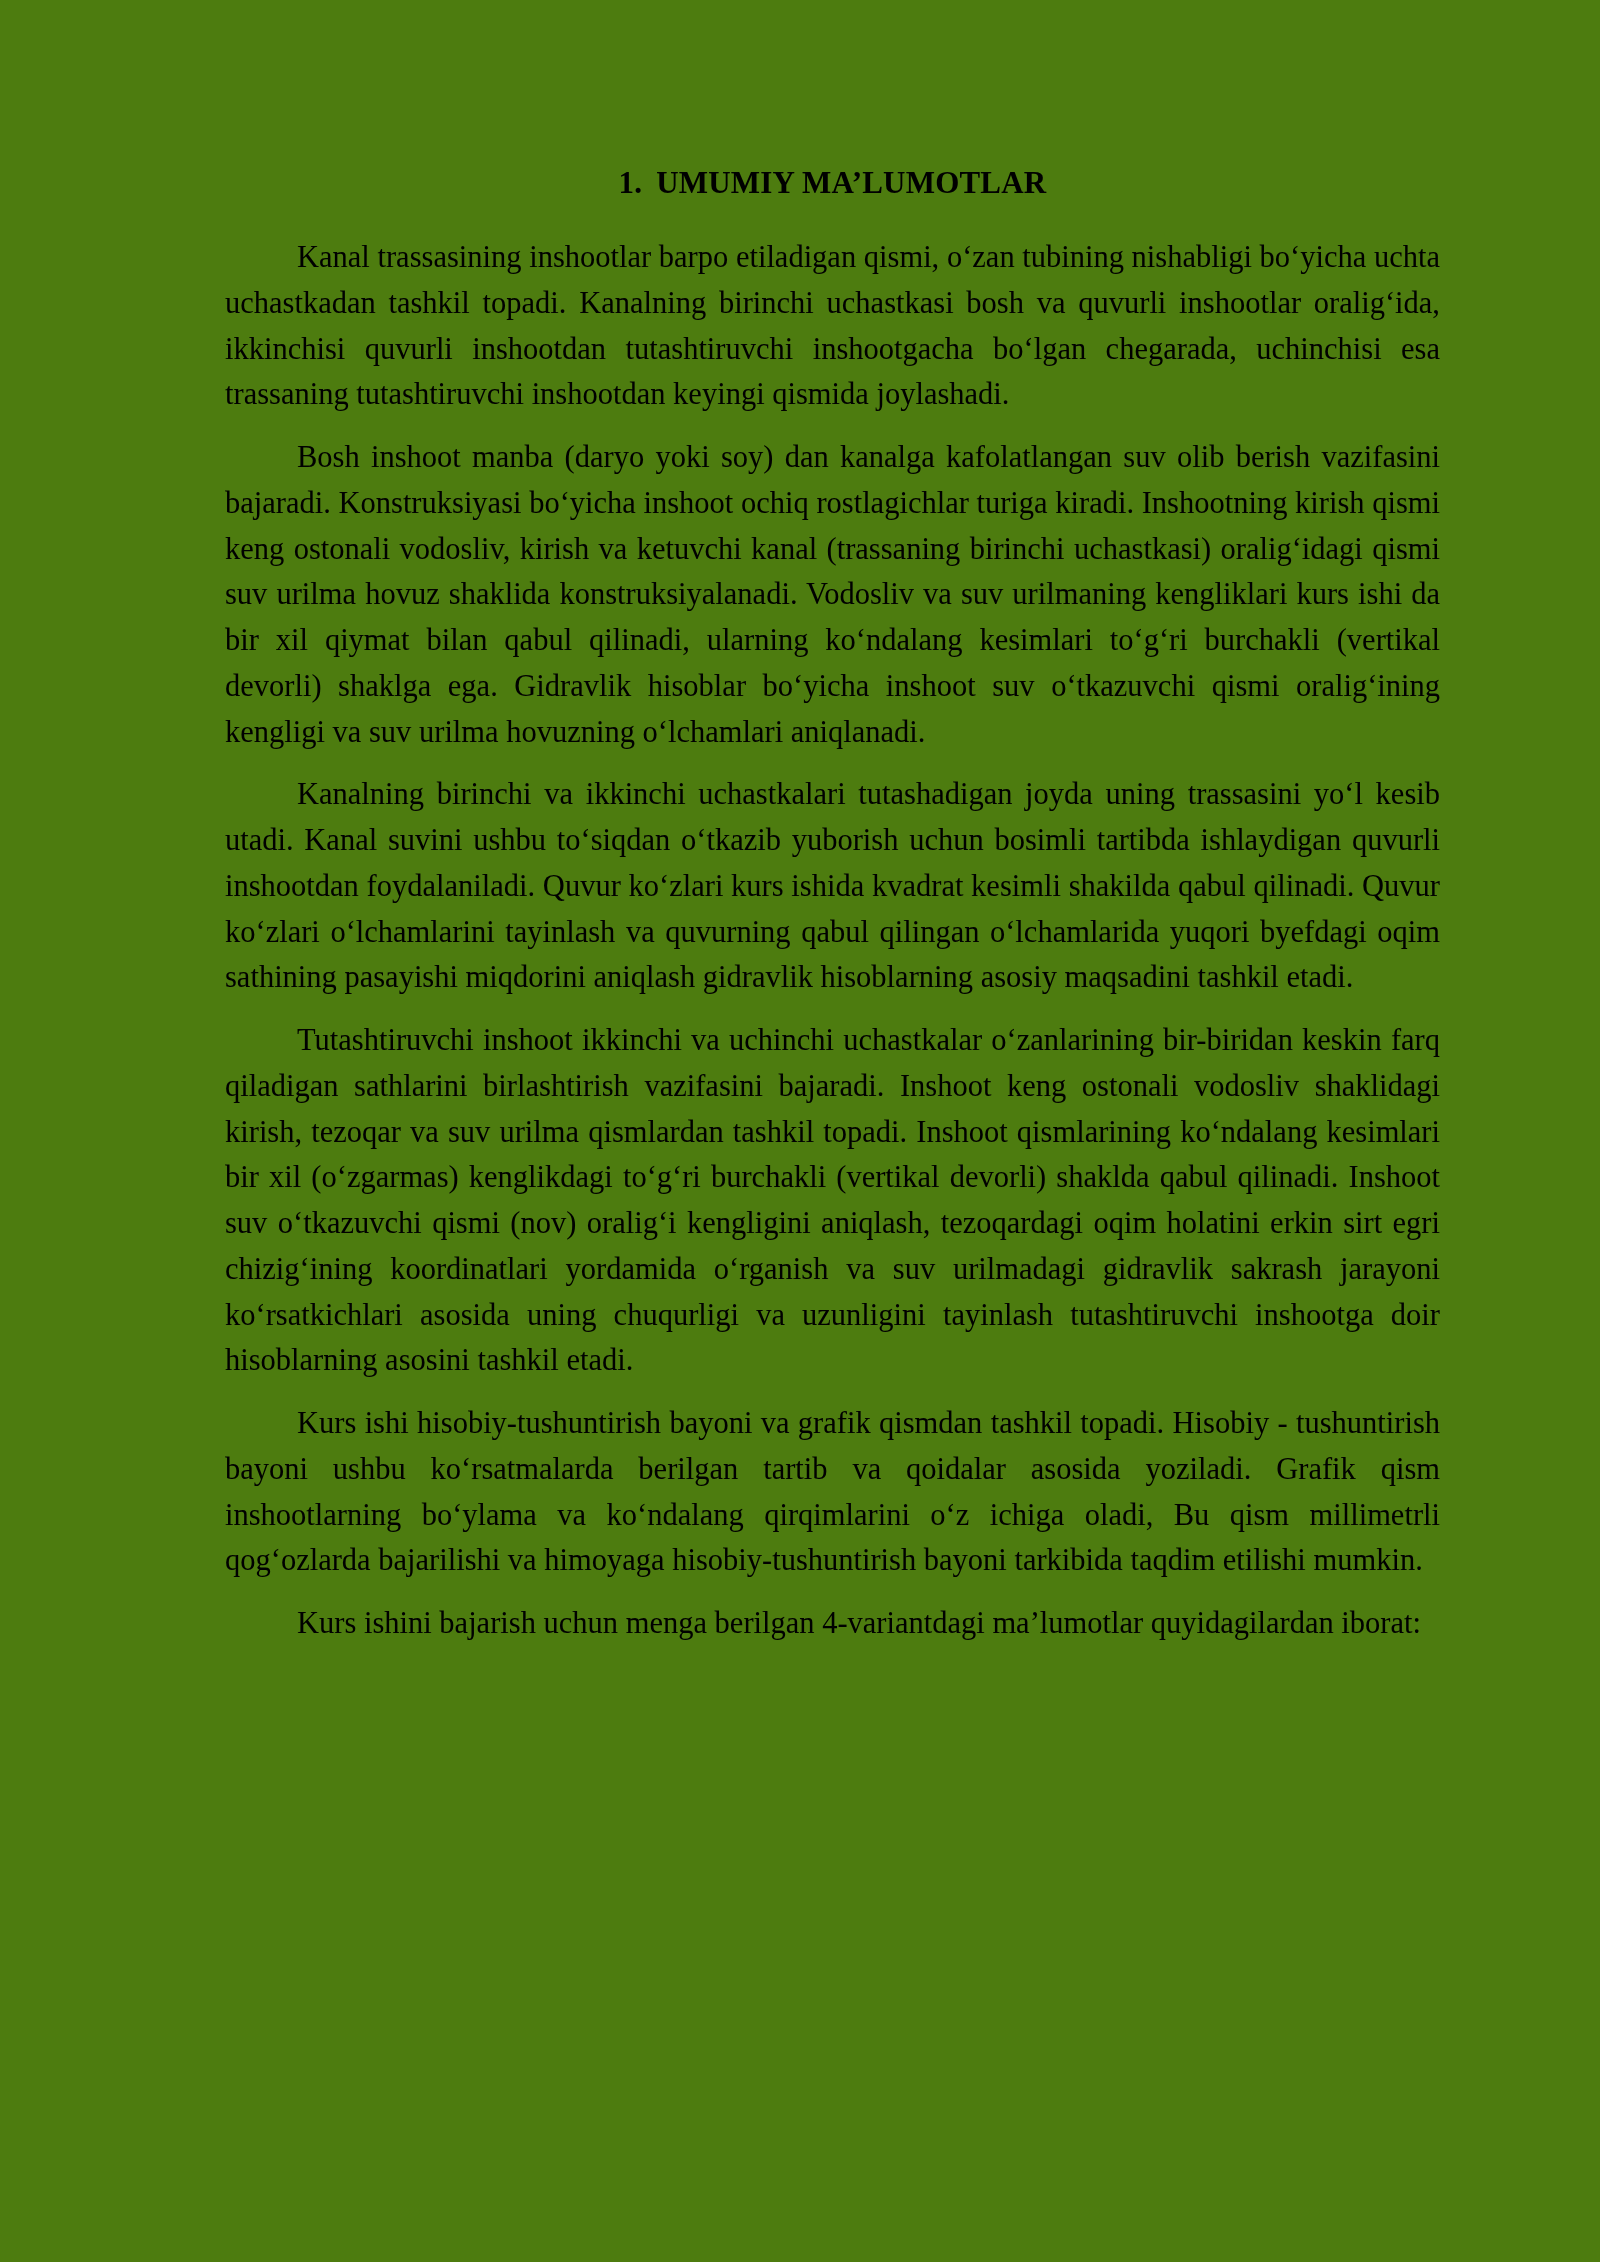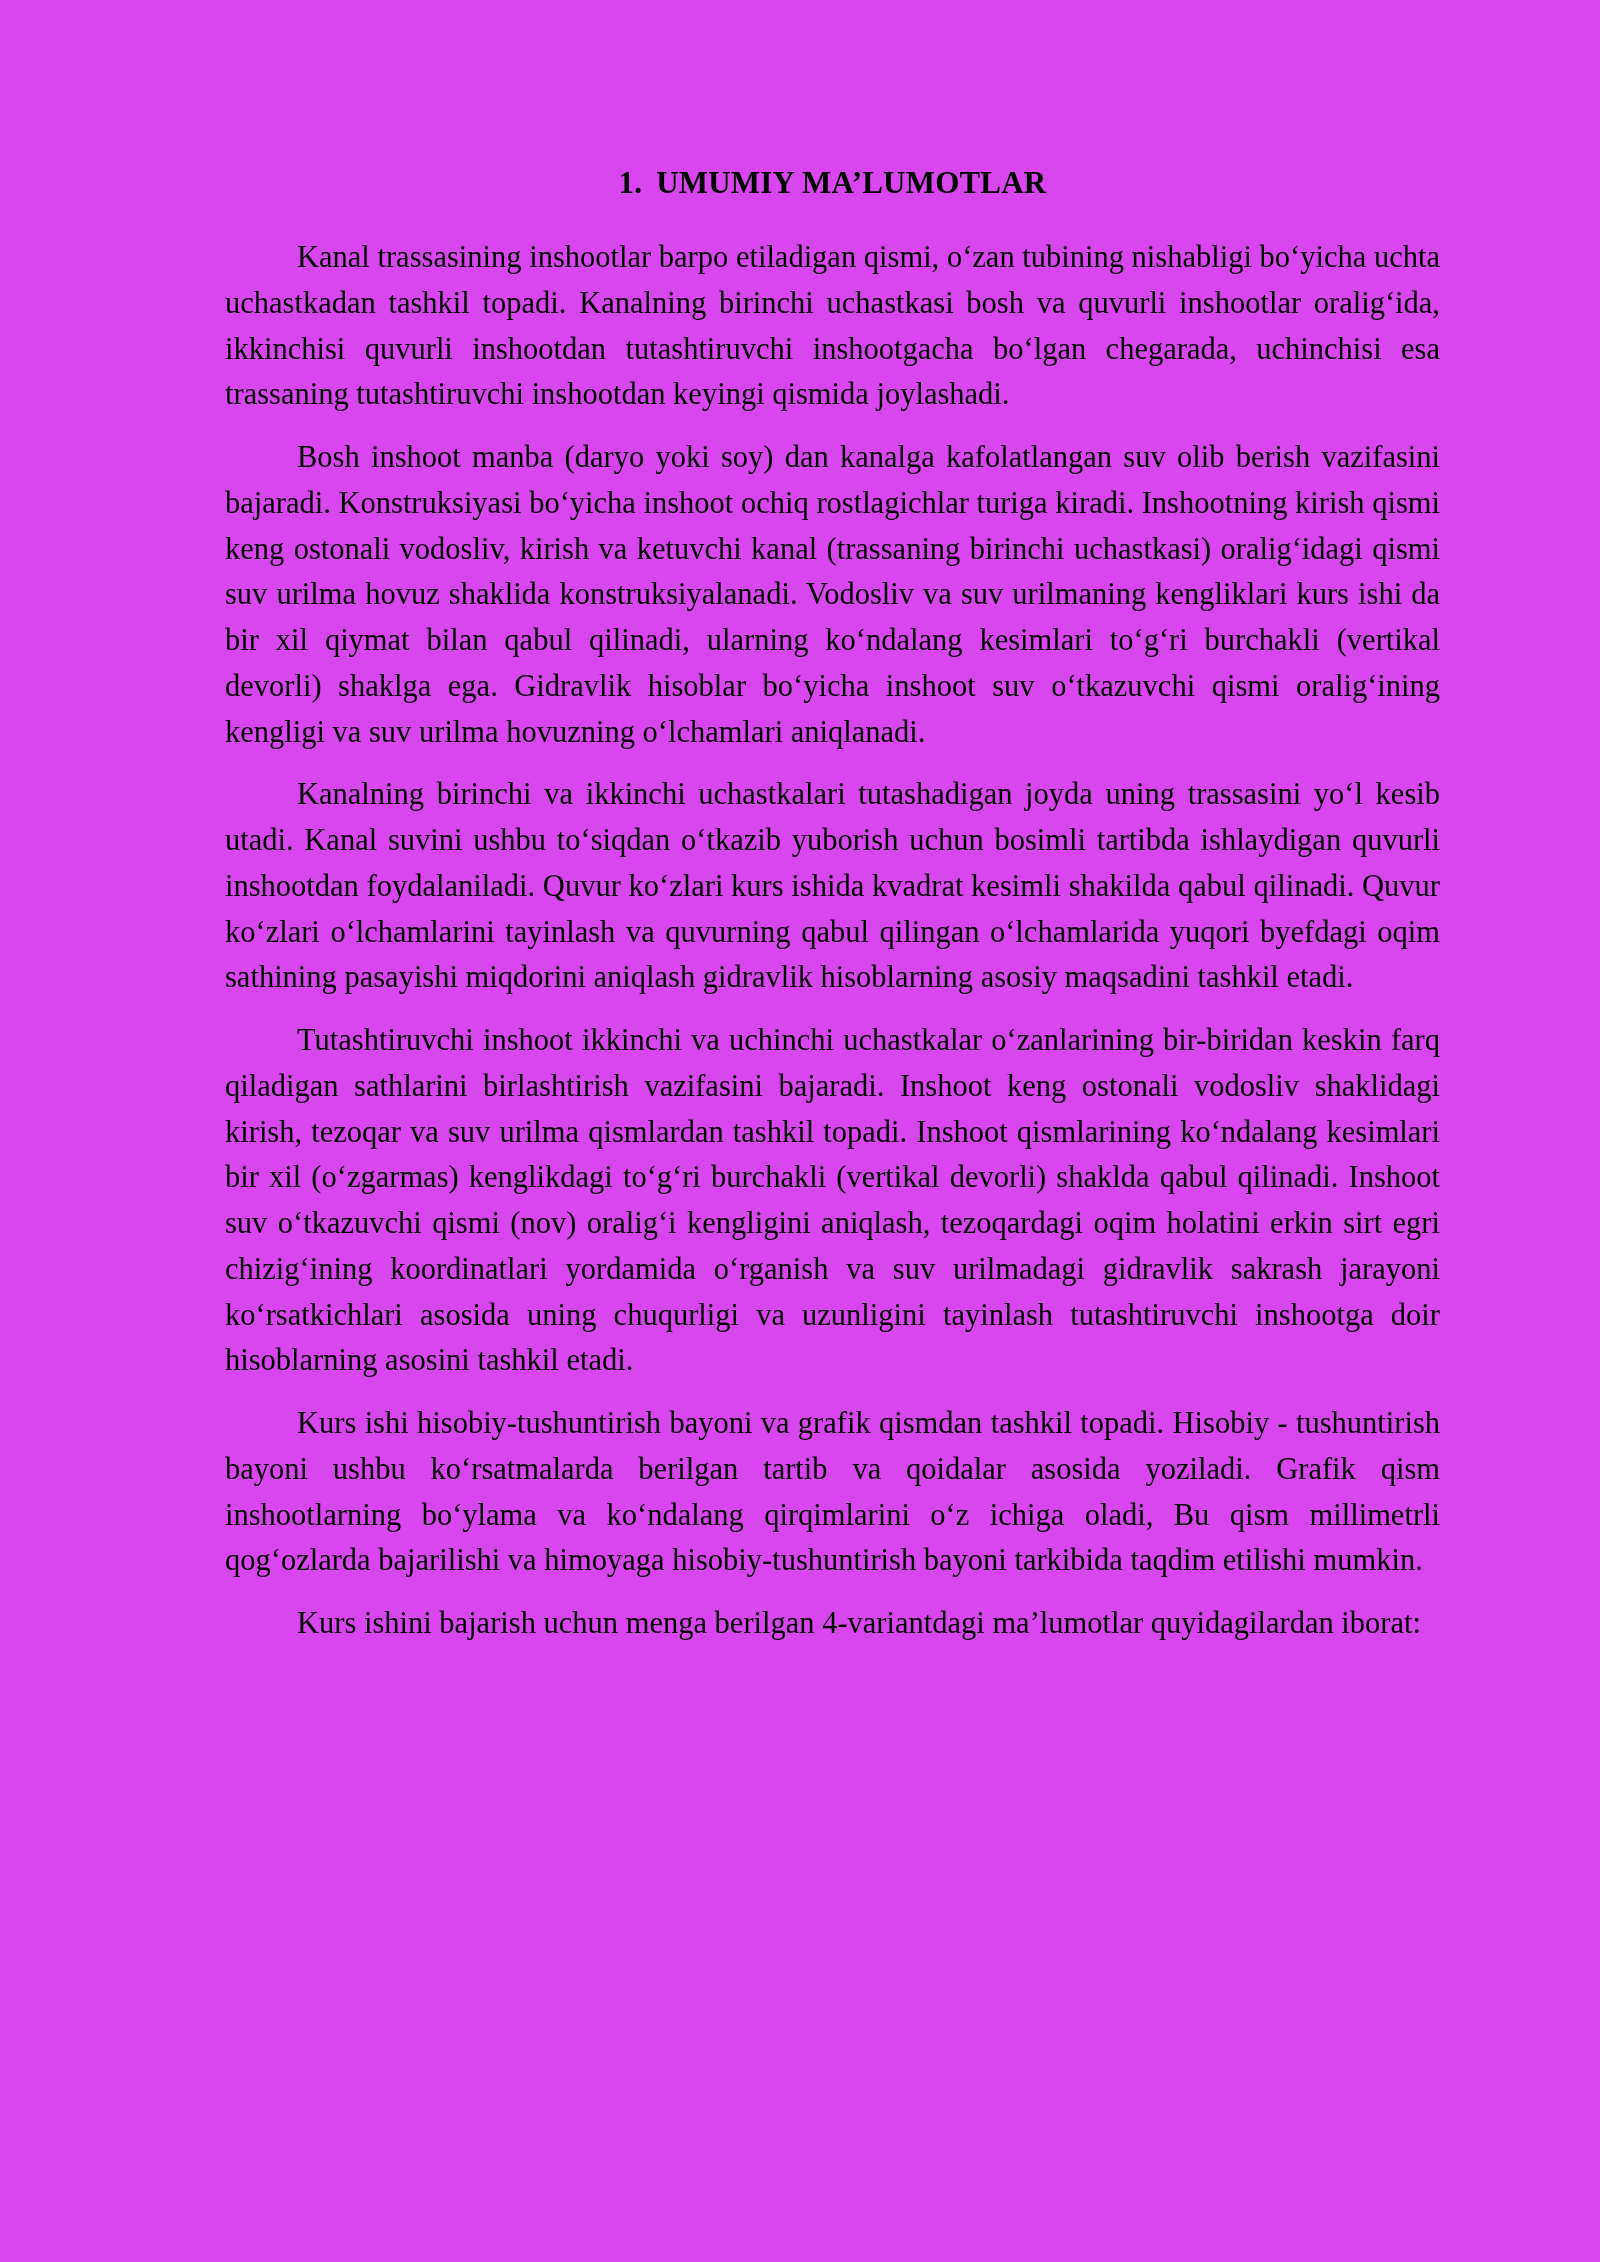--- a/index.html
+++ b/index.html
@@ -11,21 +11,21 @@
     width: 1600px;
     min-height: 2262px;
     font-family: "Liberation Serif", "DejaVu Serif", serif;
     color: #000000;
   }
   .page {
     box-sizing: border-box;
     width: 1600px;
     min-height: 2262px;
     padding: 110px 160px 60px 225px;
-    background: #d946ef;
+    background: #4d7c0f;
   }
   .doc-title {
     text-align: center;
     font-size: 31px;
     font-weight: bold;
     margin: 55px 0 34px 0;
     letter-spacing: 0.2px;
   }
   .doc-title .num {
     margin-right: 14px;

